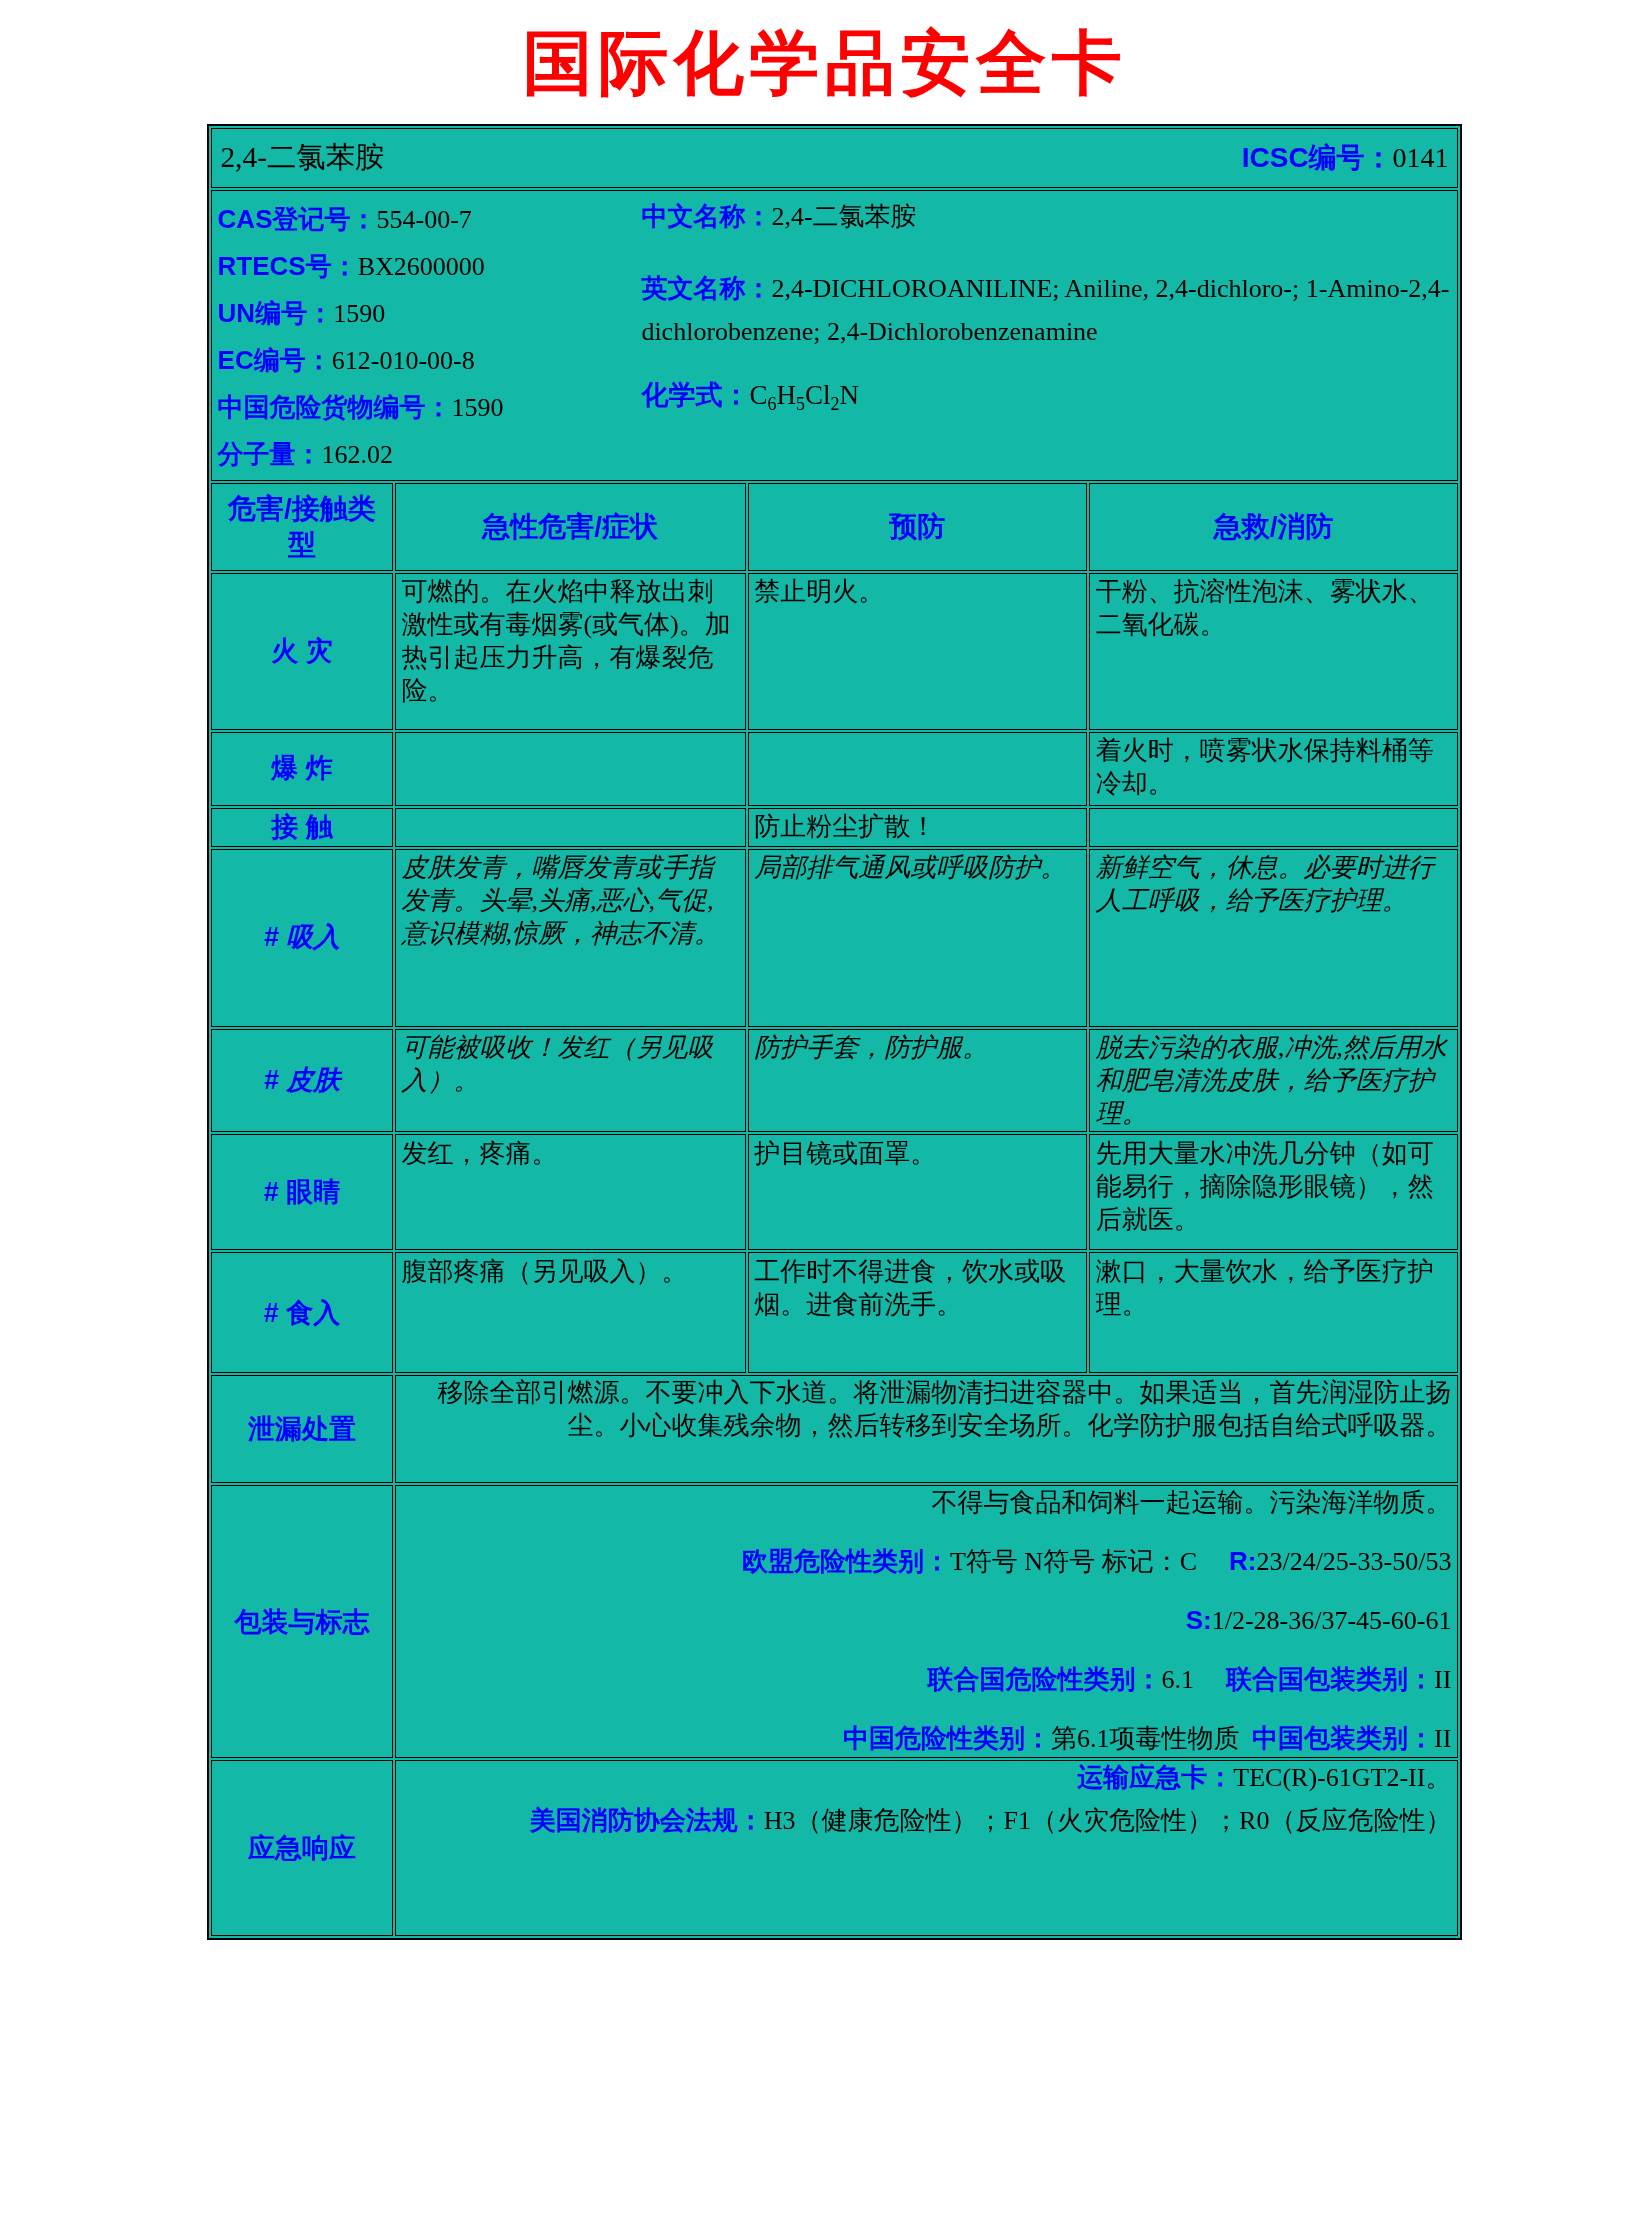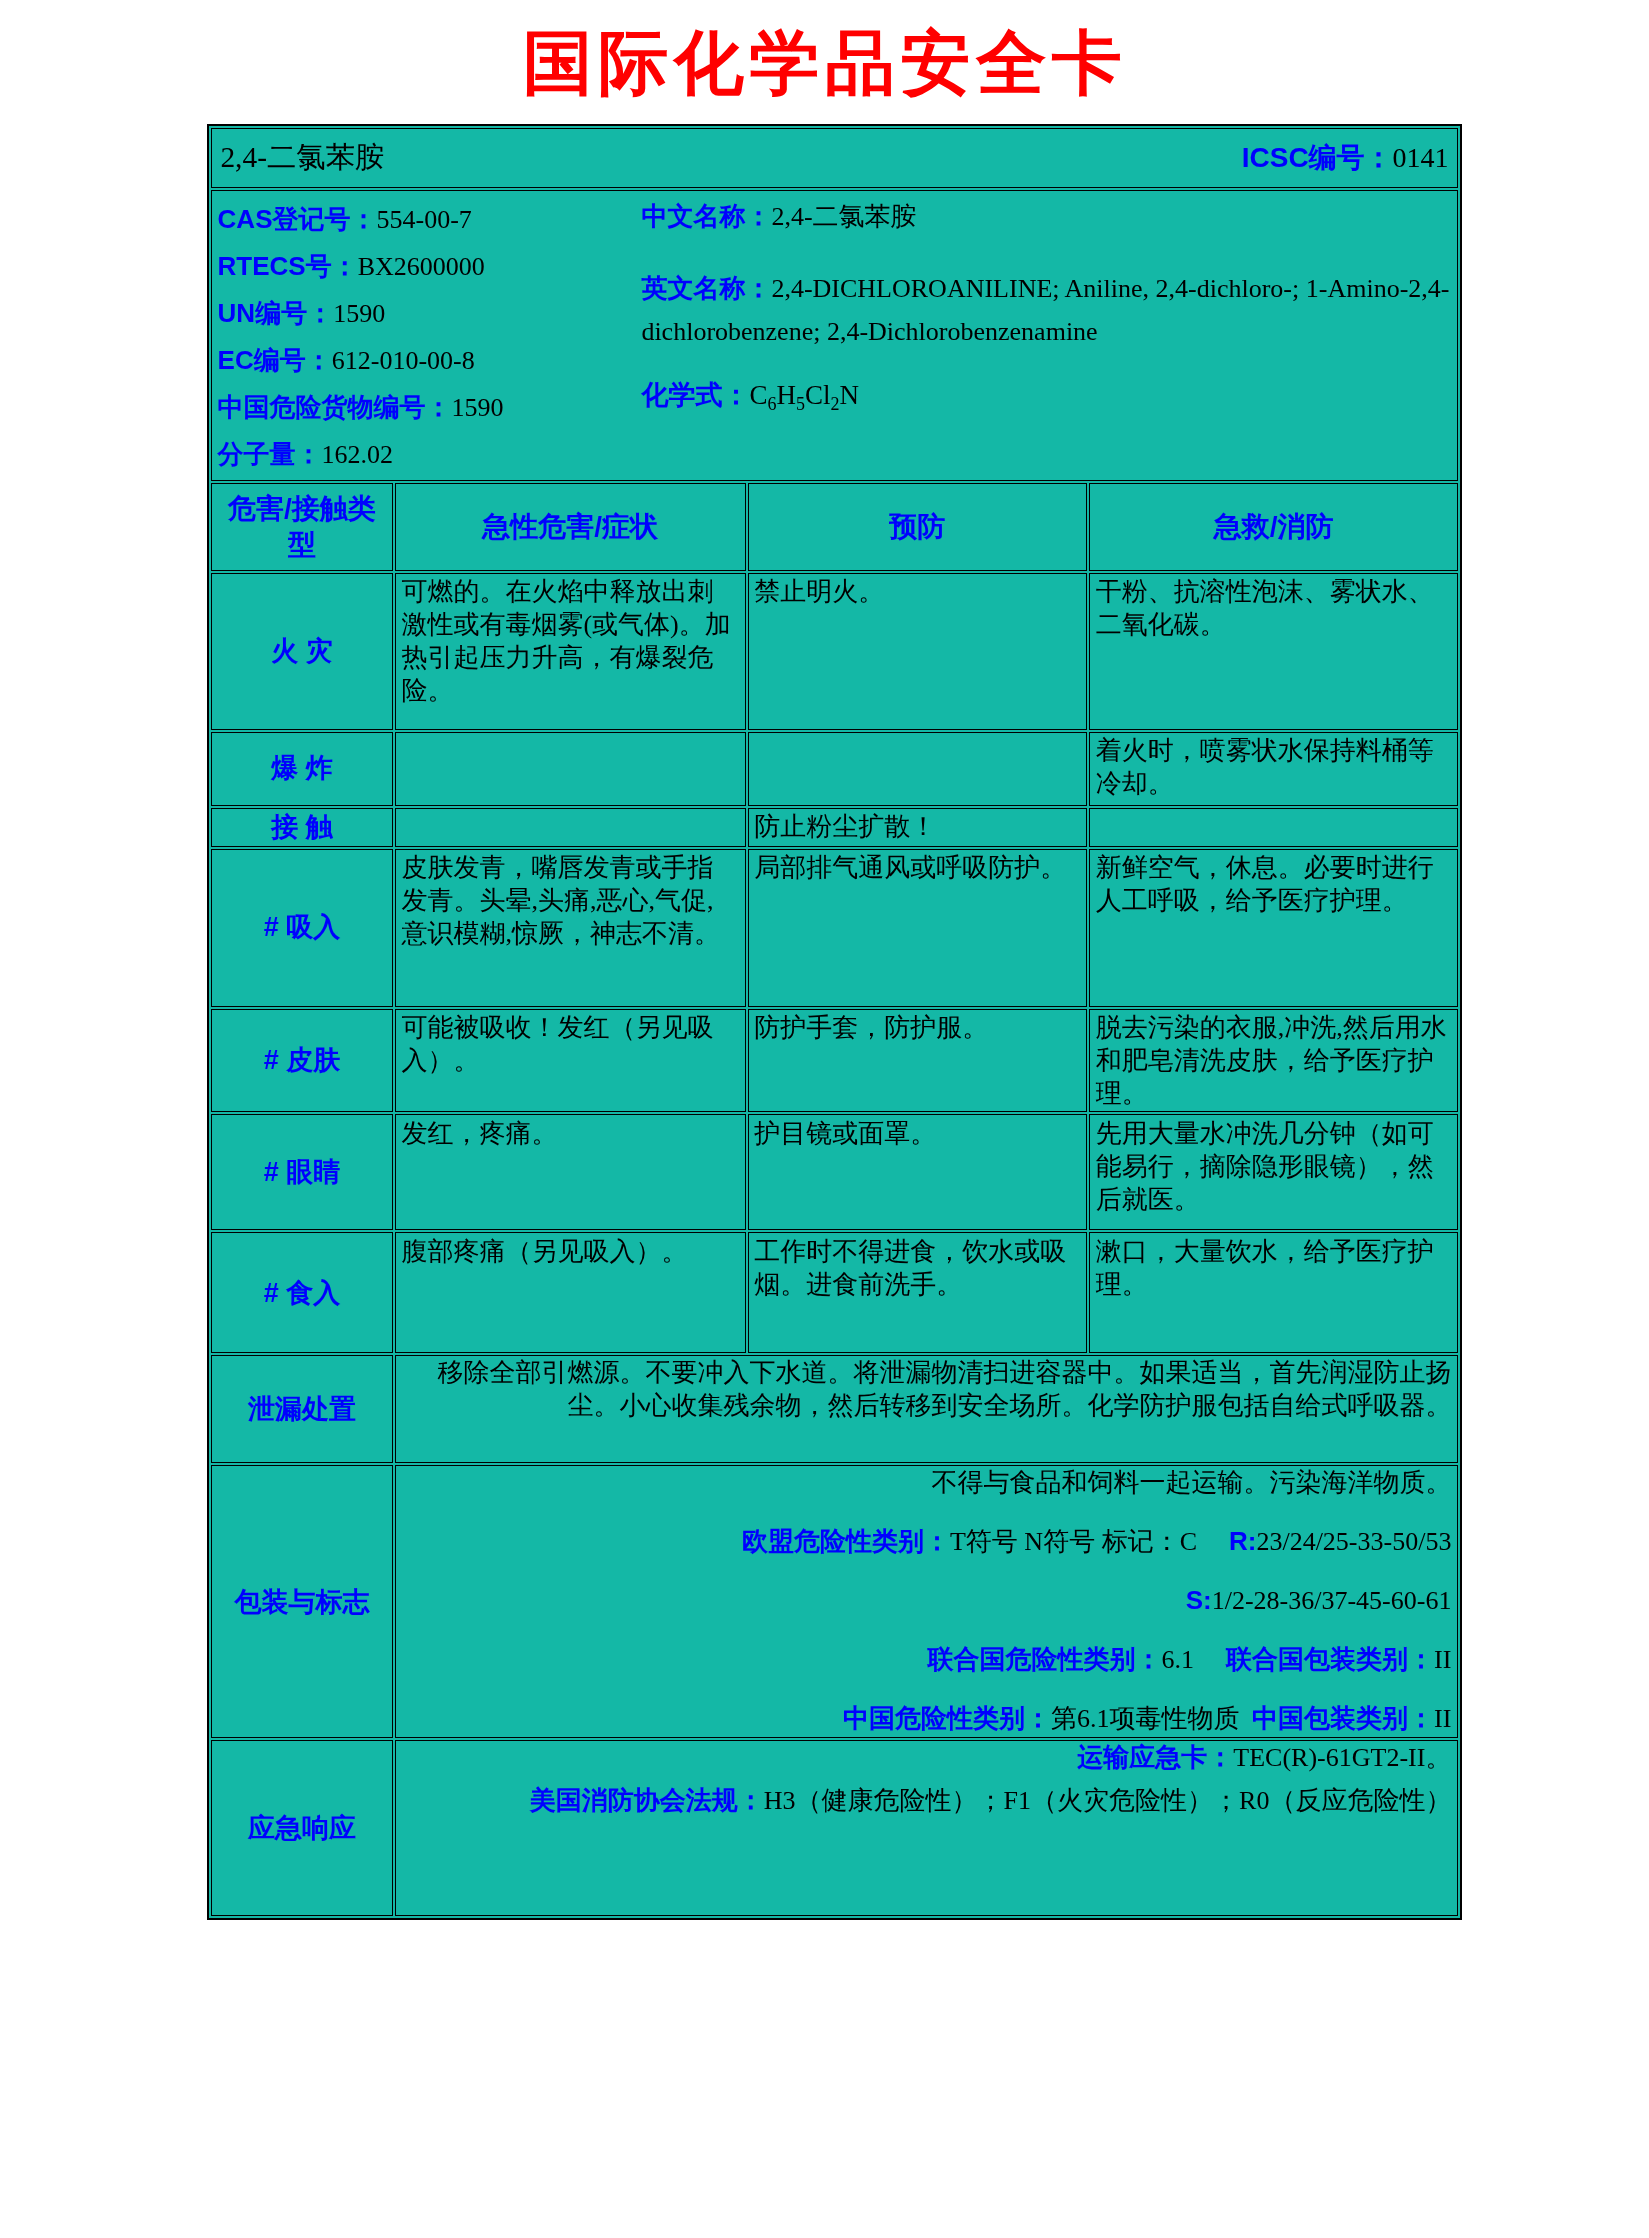--- a/index.html
+++ b/index.html
@@ -47,22 +47,22 @@
   .hdr{
     color:#0000ff;font-weight:bold;text-align:center;vertical-align:middle;
     font-family:"Liberation Sans", sans-serif;font-size:28px;
   }
   tr.r-strip td{height:60px;vertical-align:middle;}
   tr.r-info  td{height:275px;}
   tr.r-head  td{height:88px;}
   tr.r-fire  td{height:157px;}
   tr.r-expl  td{height:74px;}
   tr.r-cont  td{height:39px;}
-  tr.r-inh   td{height:158px;}
-  tr.r-skin  td{height:92px;}
+  tr.r-inh   td{height:178px;font-style:italic;}
+  tr.r-skin  td{height:92px;font-style:italic;}
   tr.r-eye   td{height:116px;}
   tr.r-ing   td{height:121px;}
   tr.r-spill td{height:108px;}
   tr.r-pack  td{height:236px;}
   tr.r-emer  td{height:176px;}
   tr.r-store td{height:39px;}
   .strip-flex{display:flex;justify-content:space-between;align-items:center;padding:0 2.8px;}
   .chem-name{font-size:29.4px;}
   .icsc{font-size:28px;}
   .info-flex{display:flex;padding-top:4.2px;}

